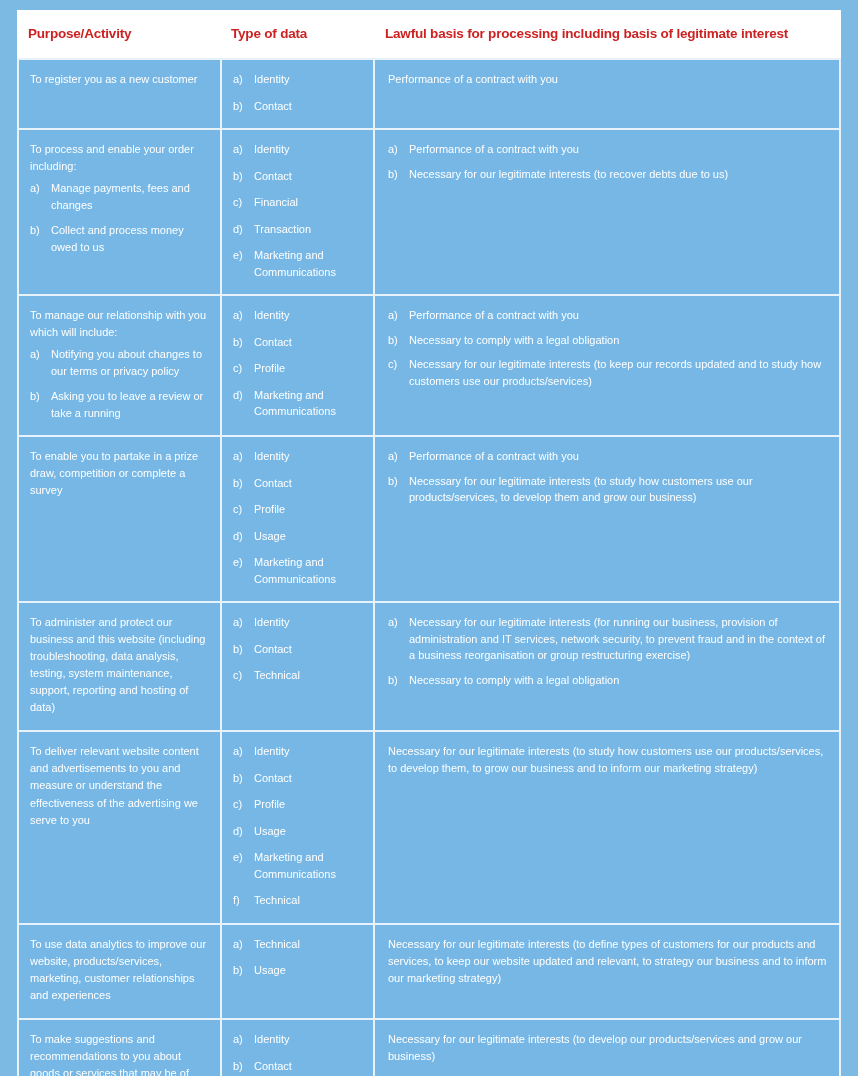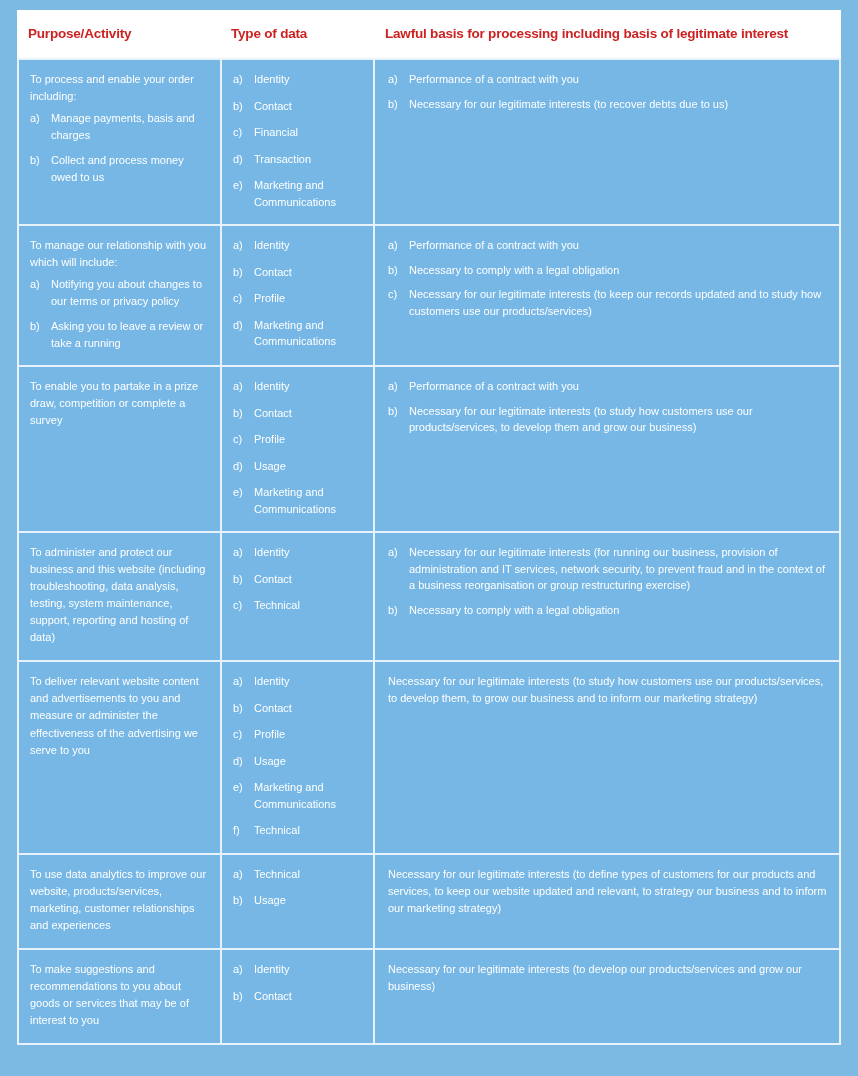--- a/index.html
+++ b/index.html
@@ -140,23 +140,37 @@
           <div class="th-inner">Type of data</div>
         </th>
         <th class="col-lawful">
           <div class="th-inner">Lawful basis for processing including basis of legitimate interest</div>
         </th>
       </tr>
     </thead>
     <tbody id="table-body">
         <tr>
           <td class="col-purpose">
+            <p class="plain-text">To register you as a new customer</p>
+          </td>
+          <td class="col-type">
+            <ul class="alpha-list tight">
+              <li><span class="marker">a)</span><span class="item-text">Identity</span></li>
+              <li><span class="marker">b)</span><span class="item-text">Contact</span></li>
+            </ul>
+          </td>
+          <td class="col-lawful">
+            <p class="plain-text">Performance of a contract with you</p>
+          </td>
+        </tr>
+        <tr>
+          <td class="col-purpose">
             <p class="lead-text">To process and enable your order including:</p>
             <ul class="alpha-list spaced">
-              <li><span class="marker">a)</span><span class="item-text">Manage payments, basis and charges</span></li>
+              <li><span class="marker">a)</span><span class="item-text">Manage payments, fees and changes</span></li>
               <li><span class="marker">b)</span><span class="item-text">Collect and process money owed to us</span></li>
             </ul>
           </td>
           <td class="col-type">
             <ul class="alpha-list tight">
               <li><span class="marker">a)</span><span class="item-text">Identity</span></li>
               <li><span class="marker">b)</span><span class="item-text">Contact</span></li>
               <li><span class="marker">c)</span><span class="item-text">Financial</span></li>
               <li><span class="marker">d)</span><span class="item-text">Transaction</span></li>
               <li><span class="marker">e)</span><span class="item-text">Marketing and Communications</span></li>
@@ -226,21 +240,21 @@
           </td>
           <td class="col-lawful">
             <ul class="alpha-list tight">
               <li><span class="marker">a)</span><span class="item-text">Necessary for our legitimate interests (for running our business, provision of administration and IT services, network security, to prevent fraud and in the context of a business reorganisation or group restructuring exercise)</span></li>
               <li><span class="marker">b)</span><span class="item-text">Necessary to comply with a legal obligation</span></li>
             </ul>
           </td>
         </tr>
         <tr>
           <td class="col-purpose">
-            <p class="plain-text">To deliver relevant website content and advertisements to you and measure or administer the effectiveness of the advertising we serve to you</p>
+            <p class="plain-text">To deliver relevant website content and advertisements to you and measure or understand the effectiveness of the advertising we serve to you</p>
           </td>
           <td class="col-type">
             <ul class="alpha-list tight">
               <li><span class="marker">a)</span><span class="item-text">Identity</span></li>
               <li><span class="marker">b)</span><span class="item-text">Contact</span></li>
               <li><span class="marker">c)</span><span class="item-text">Profile</span></li>
               <li><span class="marker">d)</span><span class="item-text">Usage</span></li>
               <li><span class="marker">e)</span><span class="item-text">Marketing and Communications</span></li>
               <li><span class="marker">f)</span><span class="item-text">Technical</span></li>
             </ul>

